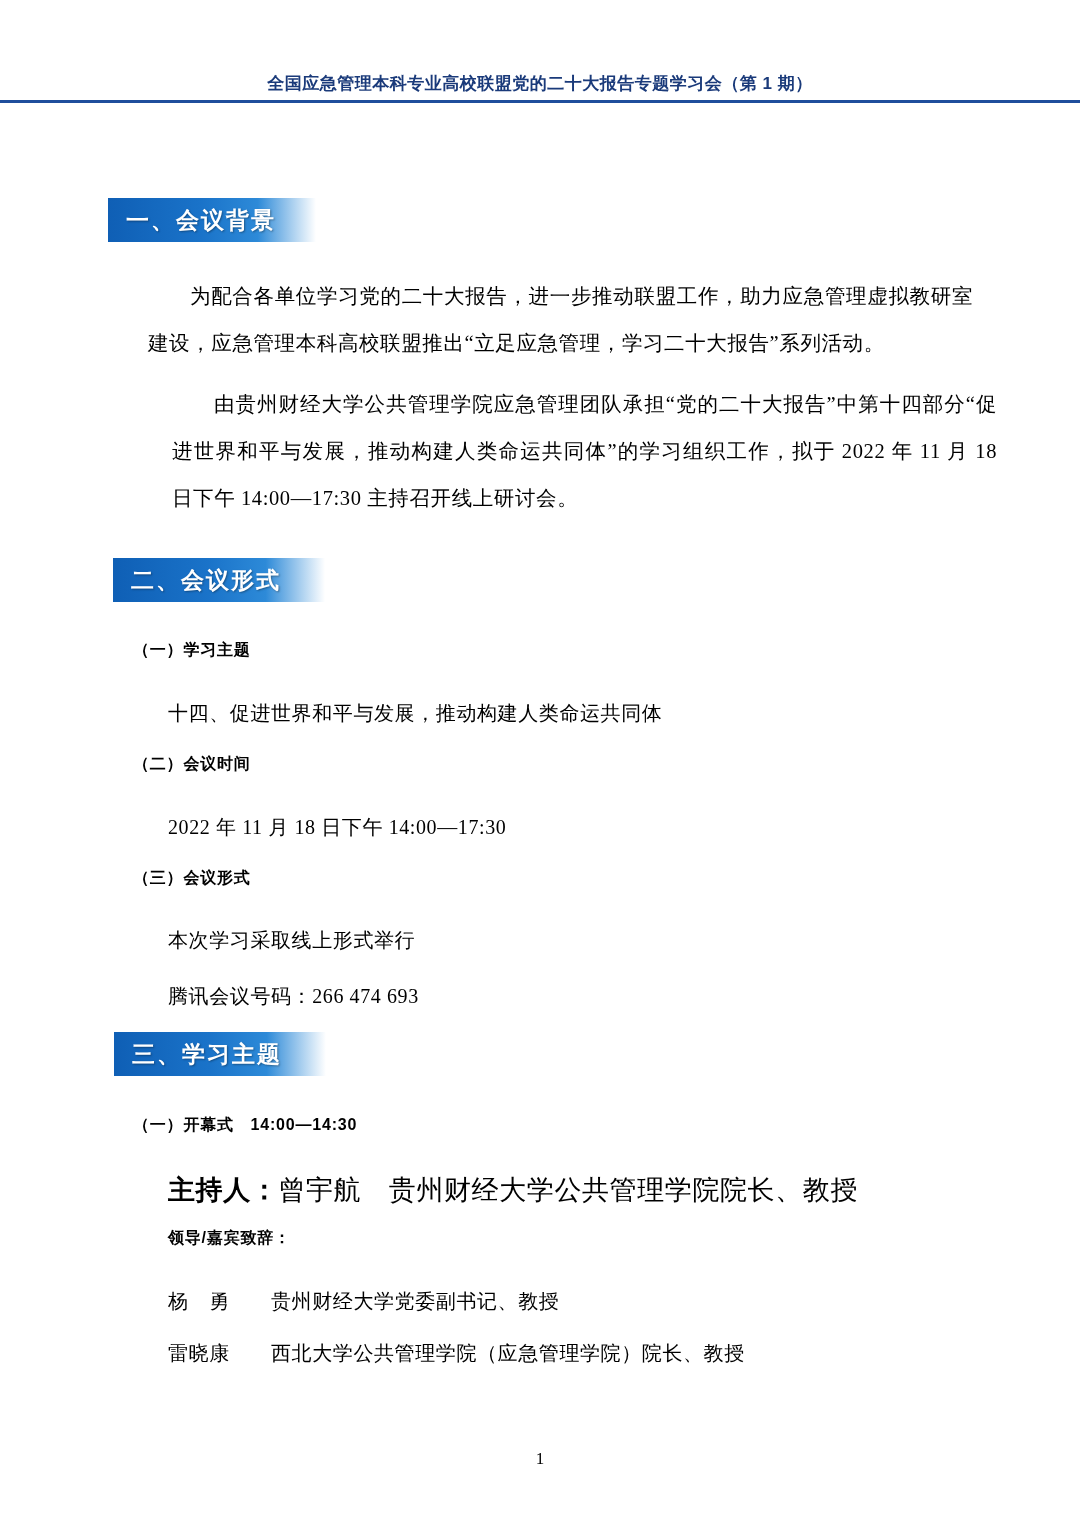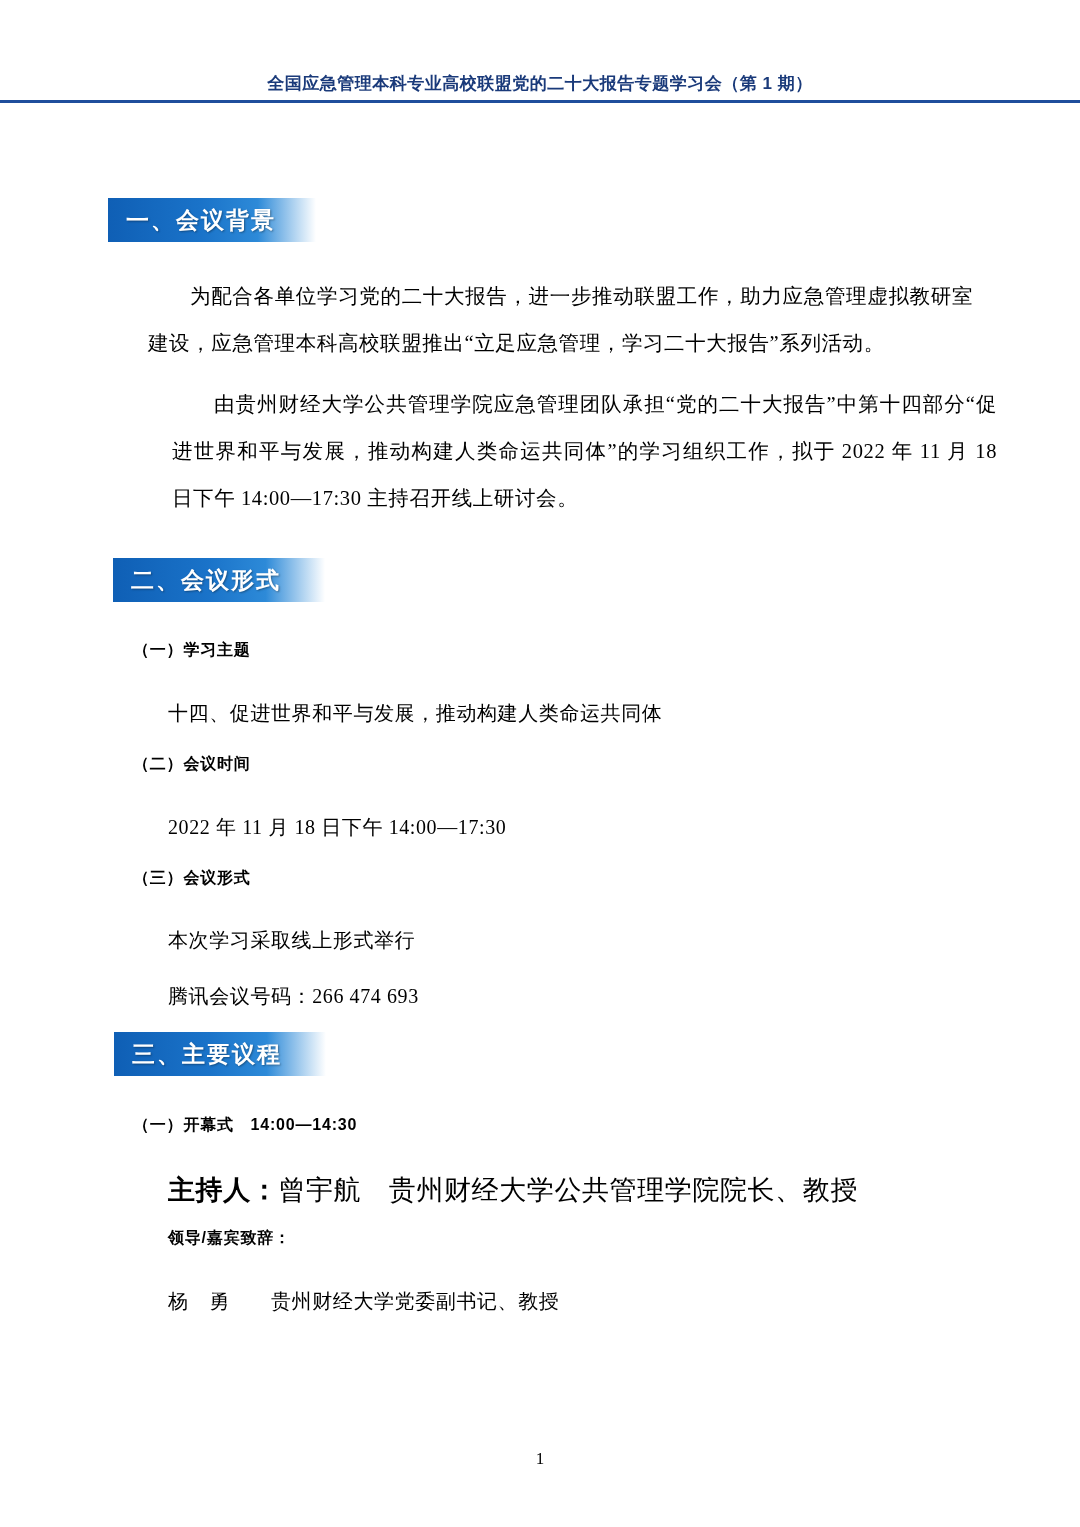--- a/index.html
+++ b/index.html
@@ -123,28 +123,29 @@
   <div class="line" style="top:698px; left:168px;">十四、促进世界和平与发展，推动构建人类命运共同体</div>
 
   <div class="sub-head" style="top:754px; left:133px;">（二）会议时间</div>
   <div class="line" style="top:812px; left:168px;">2022 年 11 月 18 日下午 14:00—17:30</div>
 
   <div class="sub-head" style="top:868px; left:133px;">（三）会议形式</div>
   <div class="line" style="top:925px; left:168px;">本次学习采取线上形式举行</div>
   <div class="line" style="top:981px; left:168px;">腾讯会议号码：266 474 693</div>
 
   <div class="banner" style="top:1032px; left:114px; width:212px;">
-    <span class="banner-text">三、主要议程</span>
+    <span class="banner-text">三、学习主题</span>
   </div>
 
   <div class="sub-head" style="top:1115px; left:133px;">（一）开幕式　14:00—14:30</div>
 
   <div style="position:absolute; top:1172px; left:168px; font-size:27px; letter-spacing:0.6px;">
     <span class="bold-inline">主持人：</span><span>曾宇航　贵州财经大学公共管理学院院长、教授</span>
   </div>
 
   <div class="sub-head" style="top:1228px; left:168px;">领导/嘉宾致辞：</div>
 
   <div class="line" style="top:1286px; left:168px;">杨　勇　　贵州财经大学党委副书记、教授</div>
+  <div class="line" style="top:1338px; left:168px;">雷晓康　　西北大学公共管理学院（应急管理学院）院长、教授</div>
 
   <div class="page-number">1</div>
 
 </div>
 
 </body></html>

